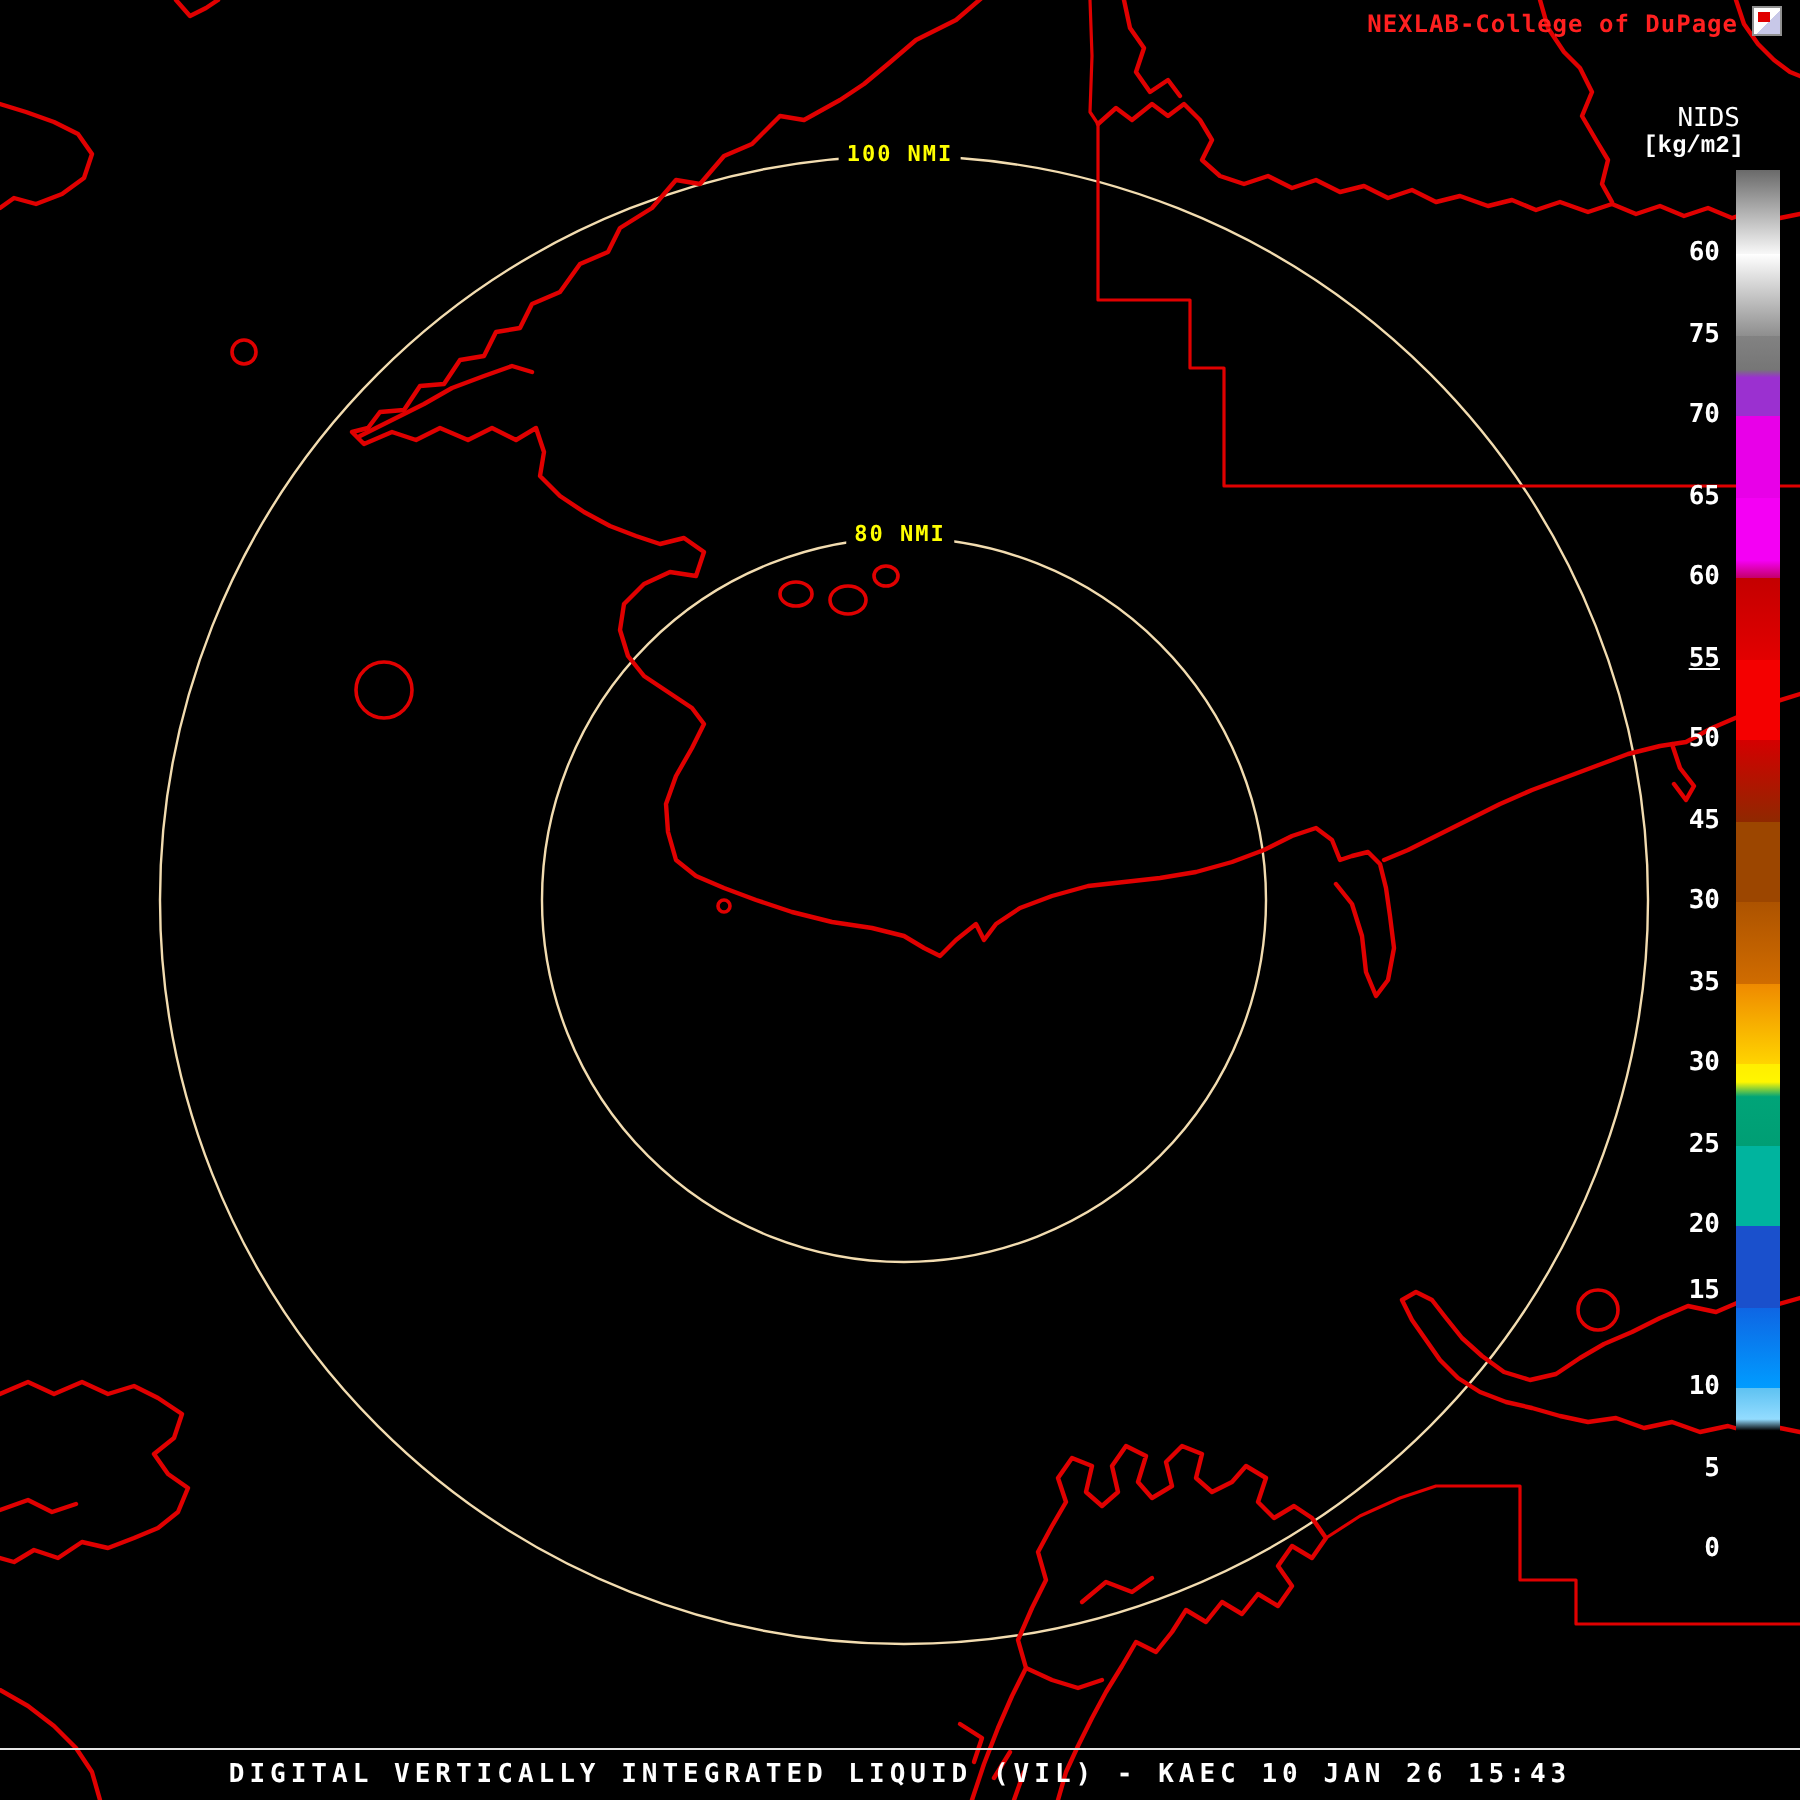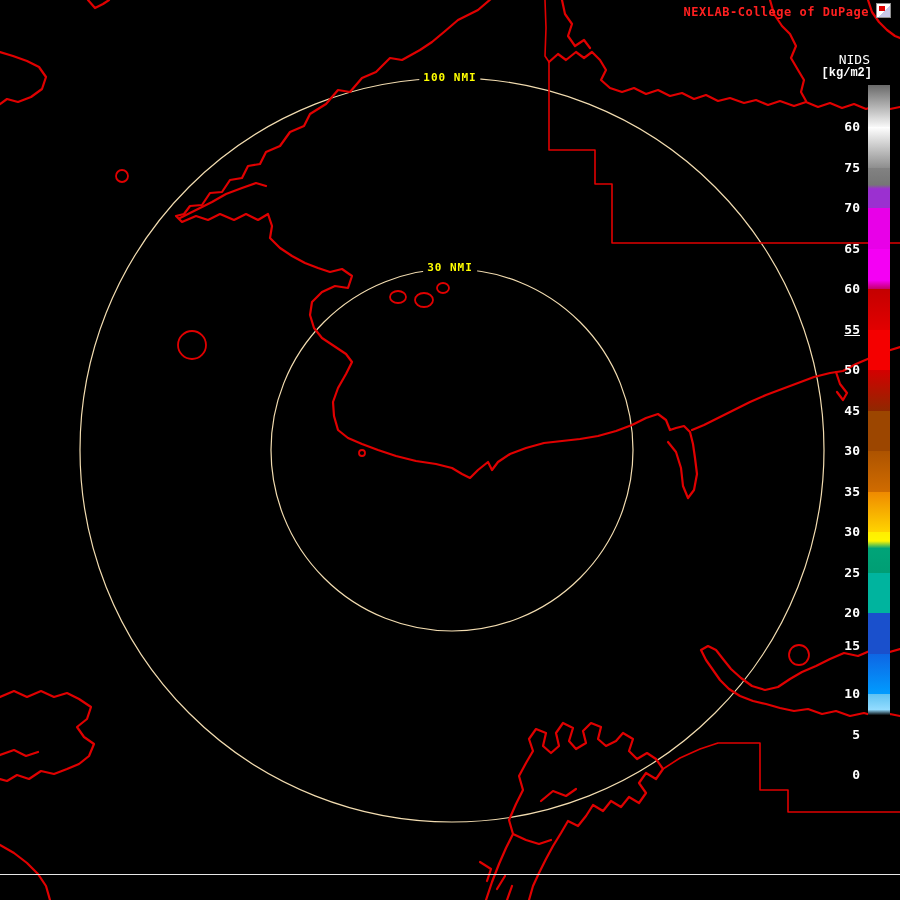--- a/index.html
+++ b/index.html
@@ -92,21 +92,21 @@
 
       <path class="coast" d="M0 52 L13 56 L27 61 L39 67 L46 77 L42 89 L31 97 L18 102 L7 99 L0 104"></path>
       <path class="coast" d="M88 0 L95 8 L103 4 L109 0"></path>
       <circle class="islet" cx="122" cy="176" r="6"></circle>
       <circle class="islet" cx="192" cy="345" r="14"></circle>
       <circle class="islet" cx="362" cy="453" r="3"></circle>
     </g>
   </svg>
 
   <div class="ring-label" style="left:450px;top:77px;">100 NMI</div>
-  <div class="ring-label" style="left:450px;top:267px;">30 NMI</div>
+  <div class="ring-label" style="left:450px;top:267px;">80 NMI</div>
 
   <div class="brand">NEXLAB-College of DuPage</div>
   <div class="brand-icon"></div>
 
   <div class="cbar-title">NIDS</div>
   <div class="cbar-units">[kg/m2]</div>
   <div class="colorbar">
       <div class="cbar-seg" style="top: 0px; height: 42px; background: linear-gradient(rgb(106, 106, 106), rgb(248, 248, 248));"></div>
       <div class="cbar-label" style="top: 33px;">60</div>
       <div class="cbar-seg" style="top: 42px; height: 40.5px; background: linear-gradient(rgb(255, 255, 255), rgb(142, 142, 142));"></div>
@@ -138,14 +138,15 @@
       <div class="cbar-seg" style="top: 568.5px; height: 40.5px; background: linear-gradient(rgb(14, 102, 228), rgb(0, 156, 255));"></div>
       <div class="cbar-label" style="top: 600px;">10</div>
       <div class="cbar-seg" style="top: 609px; height: 40.5px; background: linear-gradient(rgb(94, 194, 242) 0%, rgb(147, 220, 255) 38%, rgb(0, 0, 0) 52%, rgb(0, 0, 0) 100%);"></div>
       <div class="cbar-label" style="top: 640.5px;">5</div>
       <div class="cbar-seg" style="top: 649.5px; height: 40.5px; background: rgb(0, 0, 0);"></div>
       <div class="cbar-label" style="top: 681px;">0</div>
       <div class="cbar-seg" style="top: 690px; height: 15px; background: rgb(0, 0, 0);"></div>
     </div>
 
   <div class="footer-line"></div>
+  <div class="footer-text">DIGITAL VERTICALLY INTEGRATED LIQUID (VIL) - KAEC 10 JAN 26 15:43</div>
 
 </div>
 
 </body></html>

